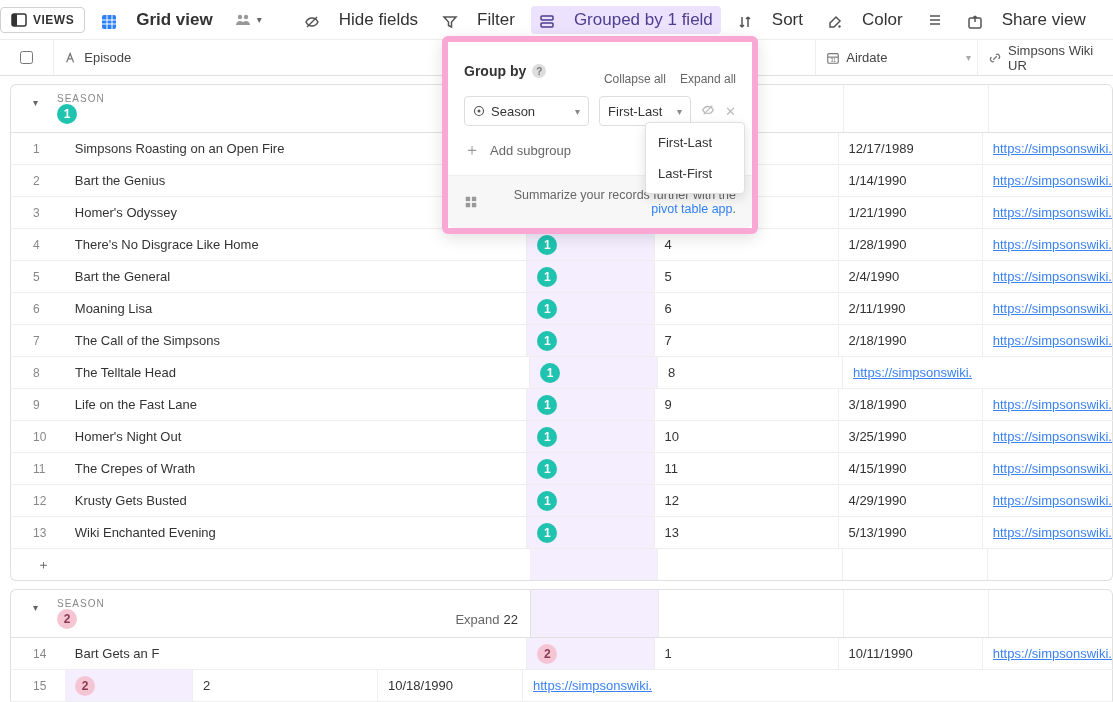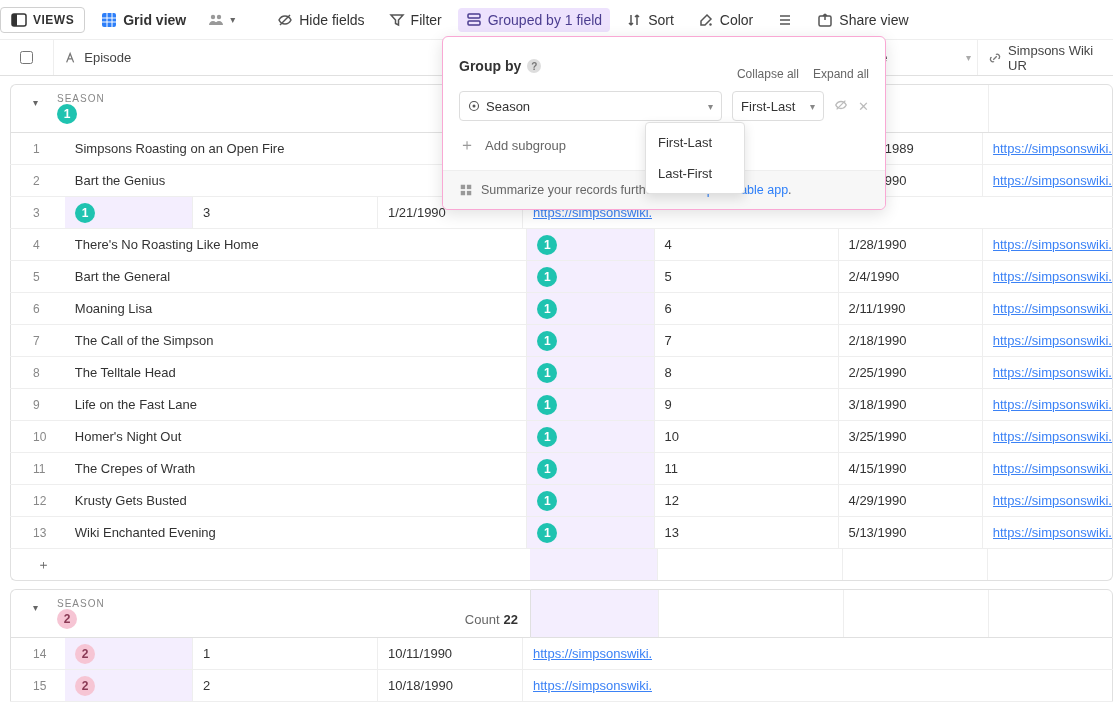--- a/index.html
+++ b/index.html
@@ -30,26 +30,26 @@
   border: 1px solid #d0d0d0;
   border-radius: 4px;
   padding: 4px 10px;
   font-weight: 600;
   font-size: 12px;
   letter-spacing: 0.5px;
   cursor: pointer;
 }
 .tb-item {
   display: flex;
-  align-items: flex-start;
-  gap: 6px;
+  align-items: flex-end;
+  gap: 19px;
   padding: 4px 8px;
   border-radius: 4px;
   cursor: pointer;
-  font-size: 14px;
+  font-size: 17px;
   color: #333;
 }
 .tb-item.active {
   background: #ede2fd;
   color: #4b3d8f;
 }
 .gridview-name { font-weight: 600; }
 .collab-btn {
   display: flex;
   align-items: center;
@@ -127,21 +127,21 @@
   color: #888;
   text-transform: uppercase;
 }
 .group-hdr .gh-count {
   position: absolute;
   right: 12px;
   bottom: 10px;
   color: #666;
   font-size: 13px;
 }
-.group-hdr .gh-count .count-n { color: #333; font-weight: 700; margin-left: 4px; }
+.group-hdr .gh-count .count-n { color: #333; font-weight: 400; margin-left: 4px; }
 .group-hdr .ghcell-rest {
   flex: 1;
   border: 1px solid #e0e0e0;
   border-left: 1px solid #e0e0e0;
   border-top-right-radius: 6px;
   background: #fff;
   display: flex;
 }
 .ghcell-rest .ghsub {
   border-right: 1px solid #eee;
@@ -255,27 +255,28 @@
 .group-bottom-right .gh-epnum { width: 185px; }
 .group-bottom-right .gh-airdate { width: 145px; }
 .group-bottom-right .gh-wiki { flex: 1; border-right: none; }
 .add-row-wrap { display: flex; }
 
 
 .popover {
   position: absolute;
   top: 36px;
   left: 442px;
-  width: 444px;
+  width: 316px;
   background: #fff;
-  border: 1px solid #f9a8d4;
+  border: 6px solid #f9a8d4;
   border-radius: 6px;
   box-shadow: 0 4px 16px rgba(0,0,0,0.12);
   z-index: 100;
   padding-bottom: 0;
+  text-align: right;
 }
 .popover .pv-head {
   display: flex;
   align-items: center;
   justify-content: space-between;
   padding: 14px 16px 10px 16px;
 }
 .popover .pv-title {
   font-weight: 600;
   font-size: 14px;
@@ -530,32 +531,33 @@
         <span class="pill teal">1</span>
       </div>
       <div class="c-epnum">2</div>
       <div class="c-airdate">1/14/1990</div>
       <div class="c-wiki">
         <a href="#">https://simpsonswiki.</a>
       </div>
     </div>
     <div class="row">
       <div class="c-idx">3</div>
+      <div class="c-episode">Homer's Odyssey</div>
       <div class="c-season">
         <span class="pill teal">1</span>
       </div>
       <div class="c-epnum">3</div>
       <div class="c-airdate">1/21/1990</div>
       <div class="c-wiki">
         <a href="#">https://simpsonswiki.</a>
       </div>
     </div>
     <div class="row">
       <div class="c-idx">4</div>
-      <div class="c-episode">There's No Roasting Like Home</div>
+      <div class="c-episode">There's No Disgrace Like Home</div>
       <div class="c-season">
         <span class="pill teal">1</span>
       </div>
       <div class="c-epnum">4</div>
       <div class="c-airdate">1/28/1990</div>
       <div class="c-wiki">
         <a href="#">https://simpsonswiki.</a>
       </div>
     </div>
     <div class="row">
@@ -577,38 +579,37 @@
         <span class="pill teal">1</span>
       </div>
       <div class="c-epnum">6</div>
       <div class="c-airdate">2/11/1990</div>
       <div class="c-wiki">
         <a href="#">https://simpsonswiki.</a>
       </div>
     </div>
     <div class="row">
       <div class="c-idx">7</div>
-      <div class="c-episode">The Call of the Simpson</div>
+      <div class="c-episode">The Call of the Simpsons</div>
       <div class="c-season">
         <span class="pill teal">1</span>
       </div>
       <div class="c-epnum">7</div>
       <div class="c-airdate">2/18/1990</div>
       <div class="c-wiki">
         <a href="#">https://simpsonswiki.</a>
       </div>
     </div>
     <div class="row">
       <div class="c-idx">8</div>
       <div class="c-episode">The Telltale Head</div>
       <div class="c-season">
         <span class="pill teal">1</span>
       </div>
       <div class="c-epnum">8</div>
-      <div class="c-airdate">2/25/1990</div>
       <div class="c-wiki">
         <a href="#">https://simpsonswiki.</a>
       </div>
     </div>
     <div class="row">
       <div class="c-idx">9</div>
       <div class="c-episode">Life on the Fast Lane</div>
       <div class="c-season">
         <span class="pill teal">1</span>
       </div>
@@ -675,31 +676,32 @@
         <div class="ghsub gh-wiki"></div>
       </div>
     </div>
     <div class="group-hdr">
       <div class="ghcell-episode">
     <span class="gh-toggle">▾</span>
     <div class="gh-inner">
       <div class="gh-label">SEASON</div>
       <span class="pill pink">2</span>
     </div>
-    <div class="gh-count"><span>Count</span><span class="count-n">22</span></div>
+    <div class="gh-count"><span>Expand</span><span class="count-n">22</span></div>
   </div>
       <div class="ghcell-rest">
     <div class="ghsub gh-season"></div>
     <div class="ghsub gh-epnum"></div>
     <div class="ghsub gh-airdate"></div>
     <div class="ghsub gh-wiki"></div>
   </div>
     </div>
     <div class="row">
       <div class="c-idx">14</div>
+      <div class="c-episode">Bart Gets an F</div>
       <div class="c-season">
         <span class="pill pink">2</span>
       </div>
       <div class="c-epnum">1</div>
       <div class="c-airdate">10/11/1990</div>
       <div class="c-wiki">
         <a href="#">https://simpsonswiki.</a>
       </div>
     </div>
     <div class="row">

